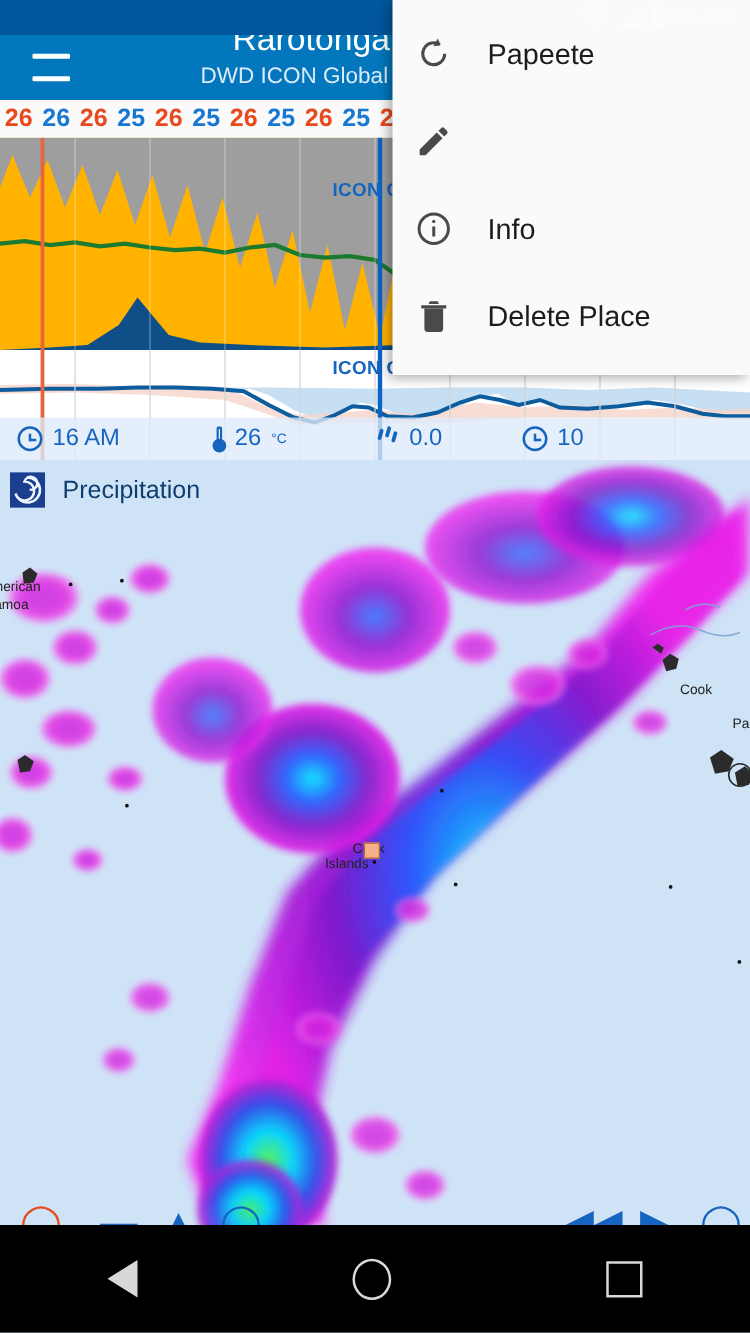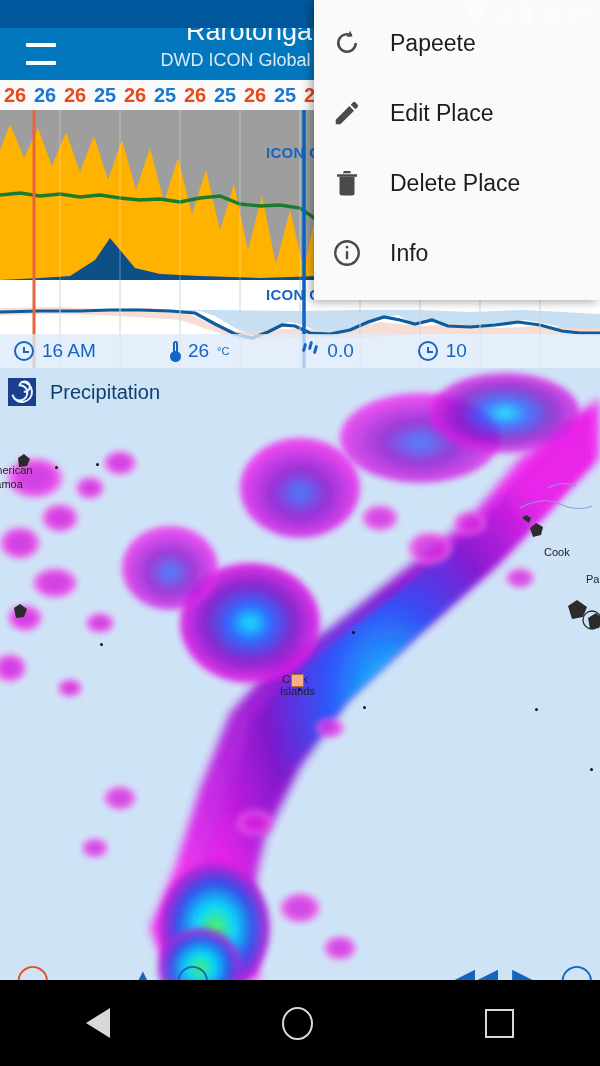--- a/index.html
+++ b/index.html
@@ -477,21 +477,21 @@
     <div class="map-dot" style="left:352px;top:263px"></div>
     <div class="map-dot" style="left:363px;top:338px"></div>
     <div class="map-dot" style="left:535px;top:340px"></div>
     <div class="map-dot" style="left:590px;top:400px"></div>
     <div class="map-dot" style="left:298px;top:320px"></div>
     <div class="map-dot" style="left:100px;top:275px"></div>
 
     <div class="map-label" style="left:-14px;top:96px">American</div>
     <div class="map-label" style="left:-12px;top:110px">Samoa</div>
     <div class="map-label" style="left:282px;top:305px">Cook</div>
-    <div class="map-label" style="left:280px;top:317px">Islands</div>
+    <div class="map-label" style="left:260px;top:317px">Islands</div>
     <div class="map-label" style="left:544px;top:178px">Cook</div>
     <div class="map-label" style="left:586px;top:205px">Papeete</div>
 
     <div class="place-marker" style="left:291px;top:306px"></div>
 
     <div class="layer-chip">
       <div class="spiral-badge">
         <svg width="28" height="28" viewBox="0 0 28 28">
           <rect x="0" y="0" width="28" height="28" fill="#1a3f8f"></rect>
           <path d="M14 4 a10 10 0 1 1 -9.6 12.8 a7.6 7.6 0 1 0 7.2 -9.6 a5.2 5.2 0 1 1 5 6.6" fill="none" stroke="#eef4ff" stroke-width="2" stroke-linecap="round"></path>
@@ -665,42 +665,41 @@
       </span>
       <span class="mi-label">Papeete</span>
     </div>
     <div class="menu-item">
       <span class="mi-icon">
         <svg width="30" height="30" viewBox="0 0 24 24" fill="#4a4a4a">
           <path d="M3 17.3 L3 21 L6.7 21 L17.6 10.1 L13.9 6.4 Z"></path>
           <path d="M20.4 7.3 a1.5 1.5 0 0 0 0 -2.1 L18.8 3.6 a1.5 1.5 0 0 0 -2.1 0 L15 5.3 L18.7 9 Z"></path>
         </svg>
       </span>
-      <span class="mi-label">Edit Place</span>
+    </div>
+    <div class="menu-item">
+      <span class="mi-icon">
+        <svg width="30" height="30" viewBox="0 0 24 24" fill="none" stroke="#4a4a4a" stroke-width="1.9">
+          <circle cx="12" cy="12" r="9.4"></circle>
+          <line x1="12" y1="10.5" x2="12" y2="17"></line>
+          <circle cx="12" cy="7.3" r="1.05" fill="#4a4a4a" stroke="none"></circle>
+        </svg>
+      </span>
+      <span class="mi-label">Info</span>
     </div>
     <div class="menu-item">
       <span class="mi-icon">
         <svg width="30" height="30" viewBox="0 0 24 24" fill="#4a4a4a">
           <path d="M6 7 L6 20 a2 2 0 0 0 2 2 L16 22 a2 2 0 0 0 2 -2 L18 7 Z"></path>
           <path d="M4 5 L20 5 L20 7 L4 7 Z"></path>
           <path d="M9.5 2.4 L14.5 2.4 L15.3 4.2 L8.7 4.2 Z"></path>
         </svg>
       </span>
       <span class="mi-label">Delete Place</span>
     </div>
-    <div class="menu-item">
-      <span class="mi-icon">
-        <svg width="30" height="30" viewBox="0 0 24 24" fill="none" stroke="#4a4a4a" stroke-width="1.9">
-          <circle cx="12" cy="12" r="9.4"></circle>
-          <line x1="12" y1="10.5" x2="12" y2="17"></line>
-          <circle cx="12" cy="7.3" r="1.05" fill="#4a4a4a" stroke="none"></circle>
-        </svg>
-      </span>
-      <span class="mi-label">Info</span>
-    </div>
   </div>
 
   <div class="status-icons" style="z-index:10;opacity:.55">
     <span class="ico-wifi"></span>
     <span class="ico-signal"></span>
     <span class="ico-batt"></span>
     <span class="clock-txt">11:29</span>
   </div>
 
   <div class="navbar">

